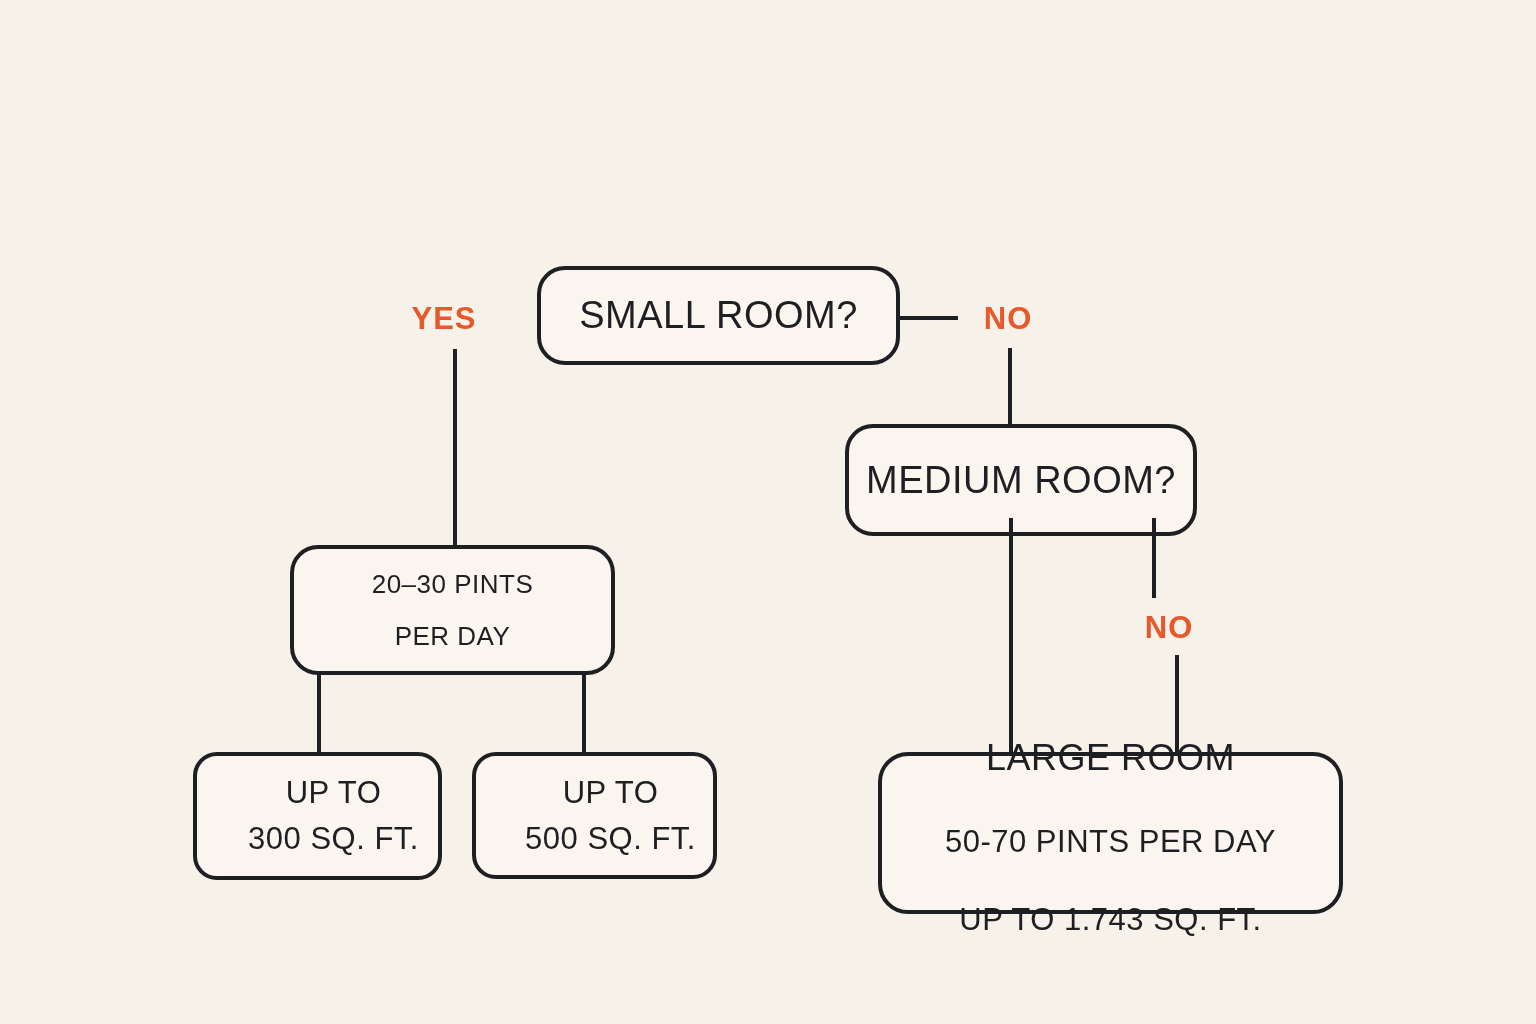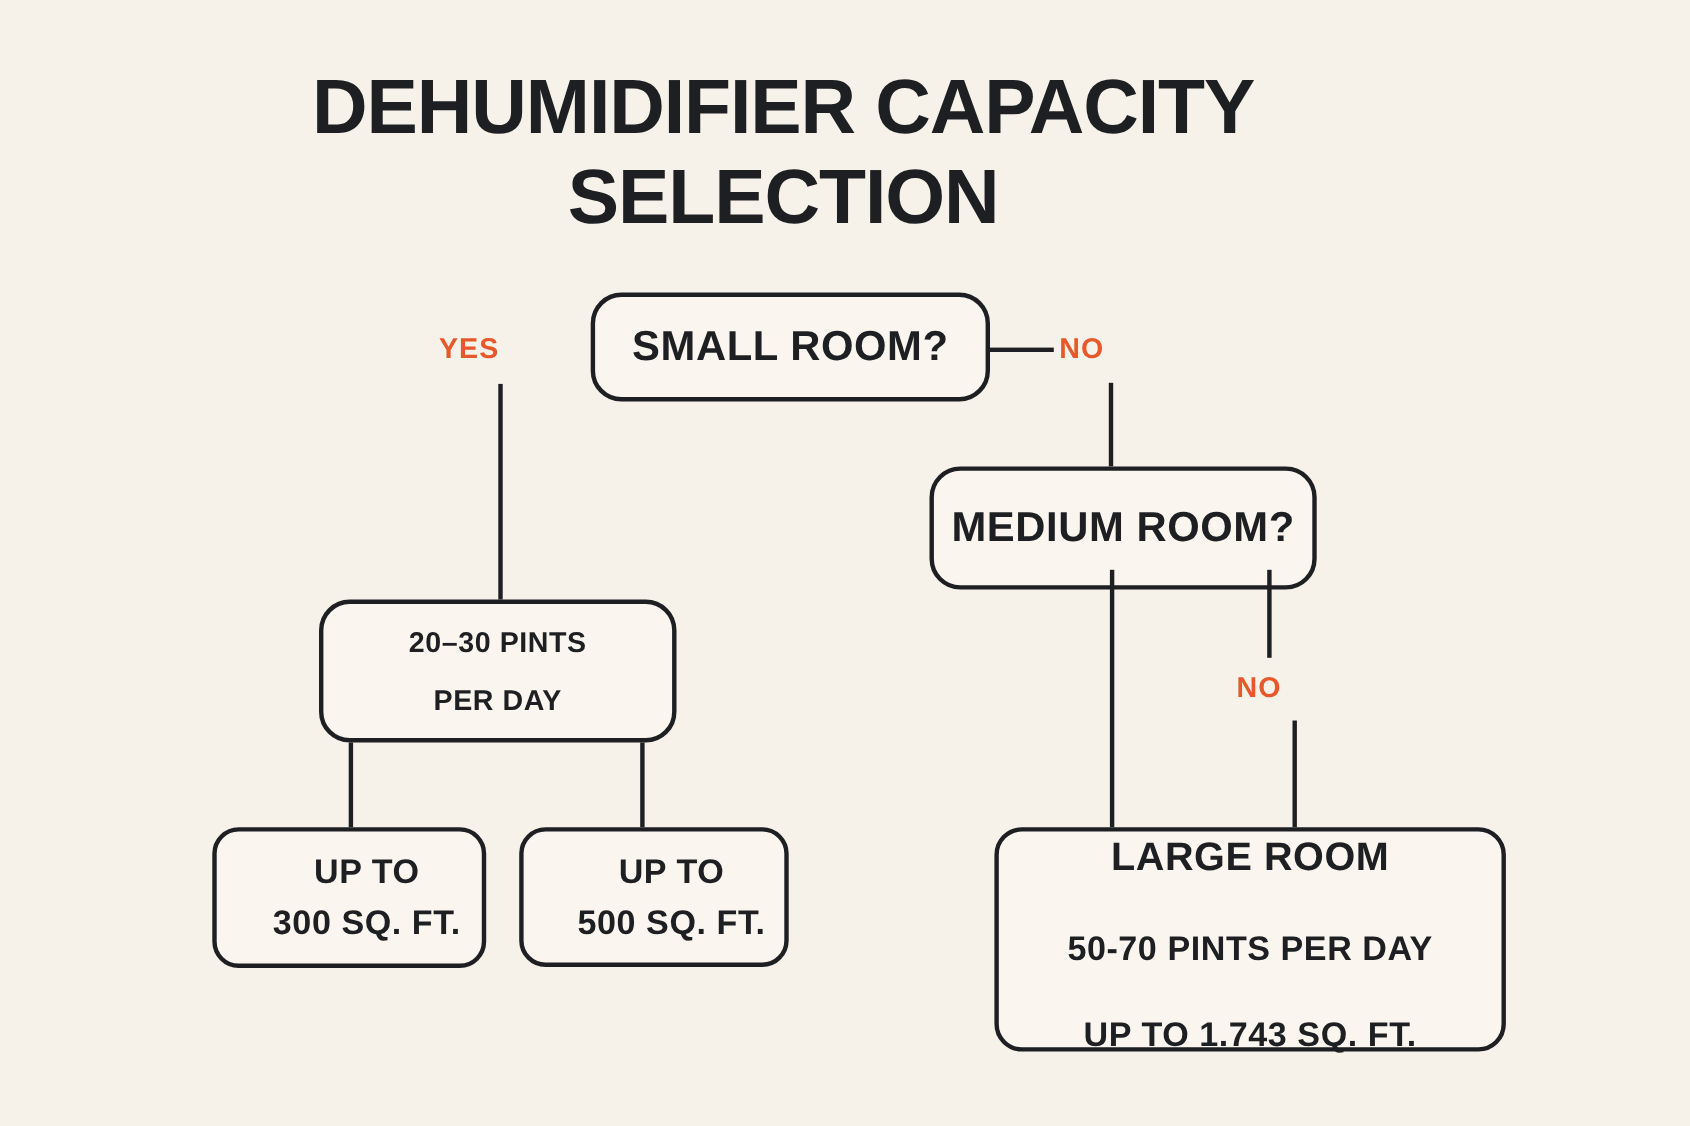--- a/index.html
+++ b/index.html
@@ -36,50 +36,46 @@
     position:absolute;
     background:var(--box-fill);
     border:4px solid var(--line);
     border-radius:28px;
     display:flex;
     flex-direction:column;
     align-items:center;
     justify-content:center;
     text-align:right;
     color:var(--text);
-    font-weight:bold;
+    font-weight:normal;
   }
   .node span{display:block;}
   .node-decision{font-size:38px;letter-spacing:0.5px;}
   .node-pints{font-size:26px;line-height:52px;letter-spacing:0.5px;}
   .node-small{font-size:31px;line-height:46px;letter-spacing:0.5px;border-radius:24px;padding-left:32px;}
   .node-large{border-radius:30px;}
   .node-large .big{font-size:36px;line-height:62px;letter-spacing:0.5px;}
   .node-large .sub{font-size:31px;line-height:50px;letter-spacing:0.5px;margin-top:28px;}
   .edge-label{
     position:absolute;
     width:90px;
-    text-align:left;
+    text-align:center;
     font-weight:bold;
-    font-size:26px;
+    font-size:31px;
     color:var(--accent-orange);
     letter-spacing:1px;
   }
   .line-v{position:absolute;width:4px;background:var(--line);}
   .line-h{position:absolute;height:4px;background:var(--line);}
 </style>
 </head>
 <body>
 
 <div id="canvas">
 
-  <h1 class="title">
-    <span>DEHUMIDIFIER CAPACITY</span>
-    <span>SELECTION</span>
-  </h1>
 
   <div class="node node-decision" style="left:537px;top:266px;width:363px;height:99px;">
     <span>SMALL ROOM?</span>
   </div>
 
   <div class="edge-label" style="left:399px;top:301px;">YES</div>
 
   <div class="line-v" style="left:453px;top:349px;height:196px;"></div>
 
   <div class="line-h" style="left:900px;top:316px;width:58px;"></div>
@@ -111,19 +107,19 @@
   <div class="node node-small" style="left:193px;top:752px;width:249px;height:128px;">
     <span>UP TO</span>
     <span>300 SQ. FT.</span>
   </div>
 
   <div class="node node-small" style="left:472px;top:752px;width:245px;height:127px;">
     <span>UP TO</span>
     <span>500 SQ. FT.</span>
   </div>
 
-  <div class="node node-large" style="left:904px;top:752px;width:465px;height:204px;padding-top:6px;border-radius:25px;">
+  <div class="node node-large" style="left:878px;top:752px;width:465px;height:162px;padding-top:6px;">
     <span class="big">LARGE ROOM</span>
     <span class="sub">50-70 PINTS PER DAY</span>
     <span class="sub">UP TO 1.743 SQ. FT.</span>
   </div>
 
 </div>
 
 </body></html>

